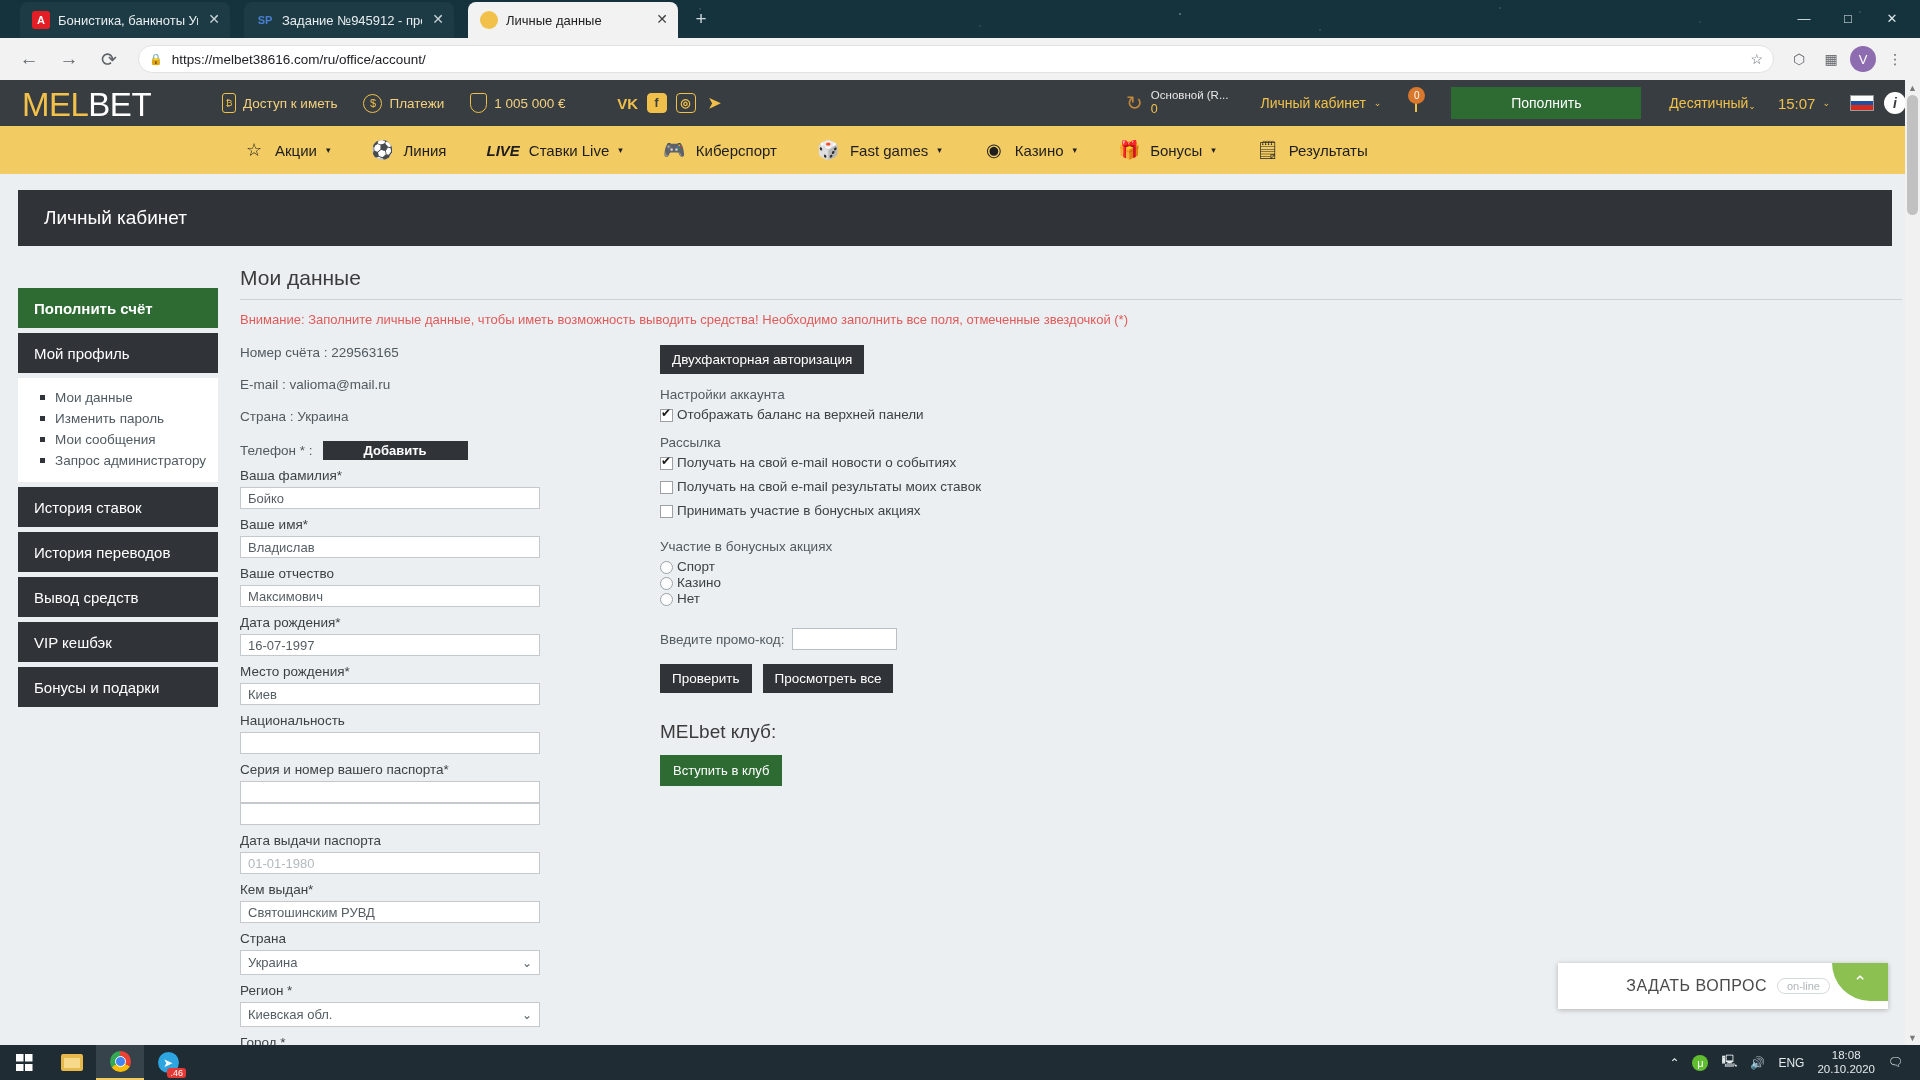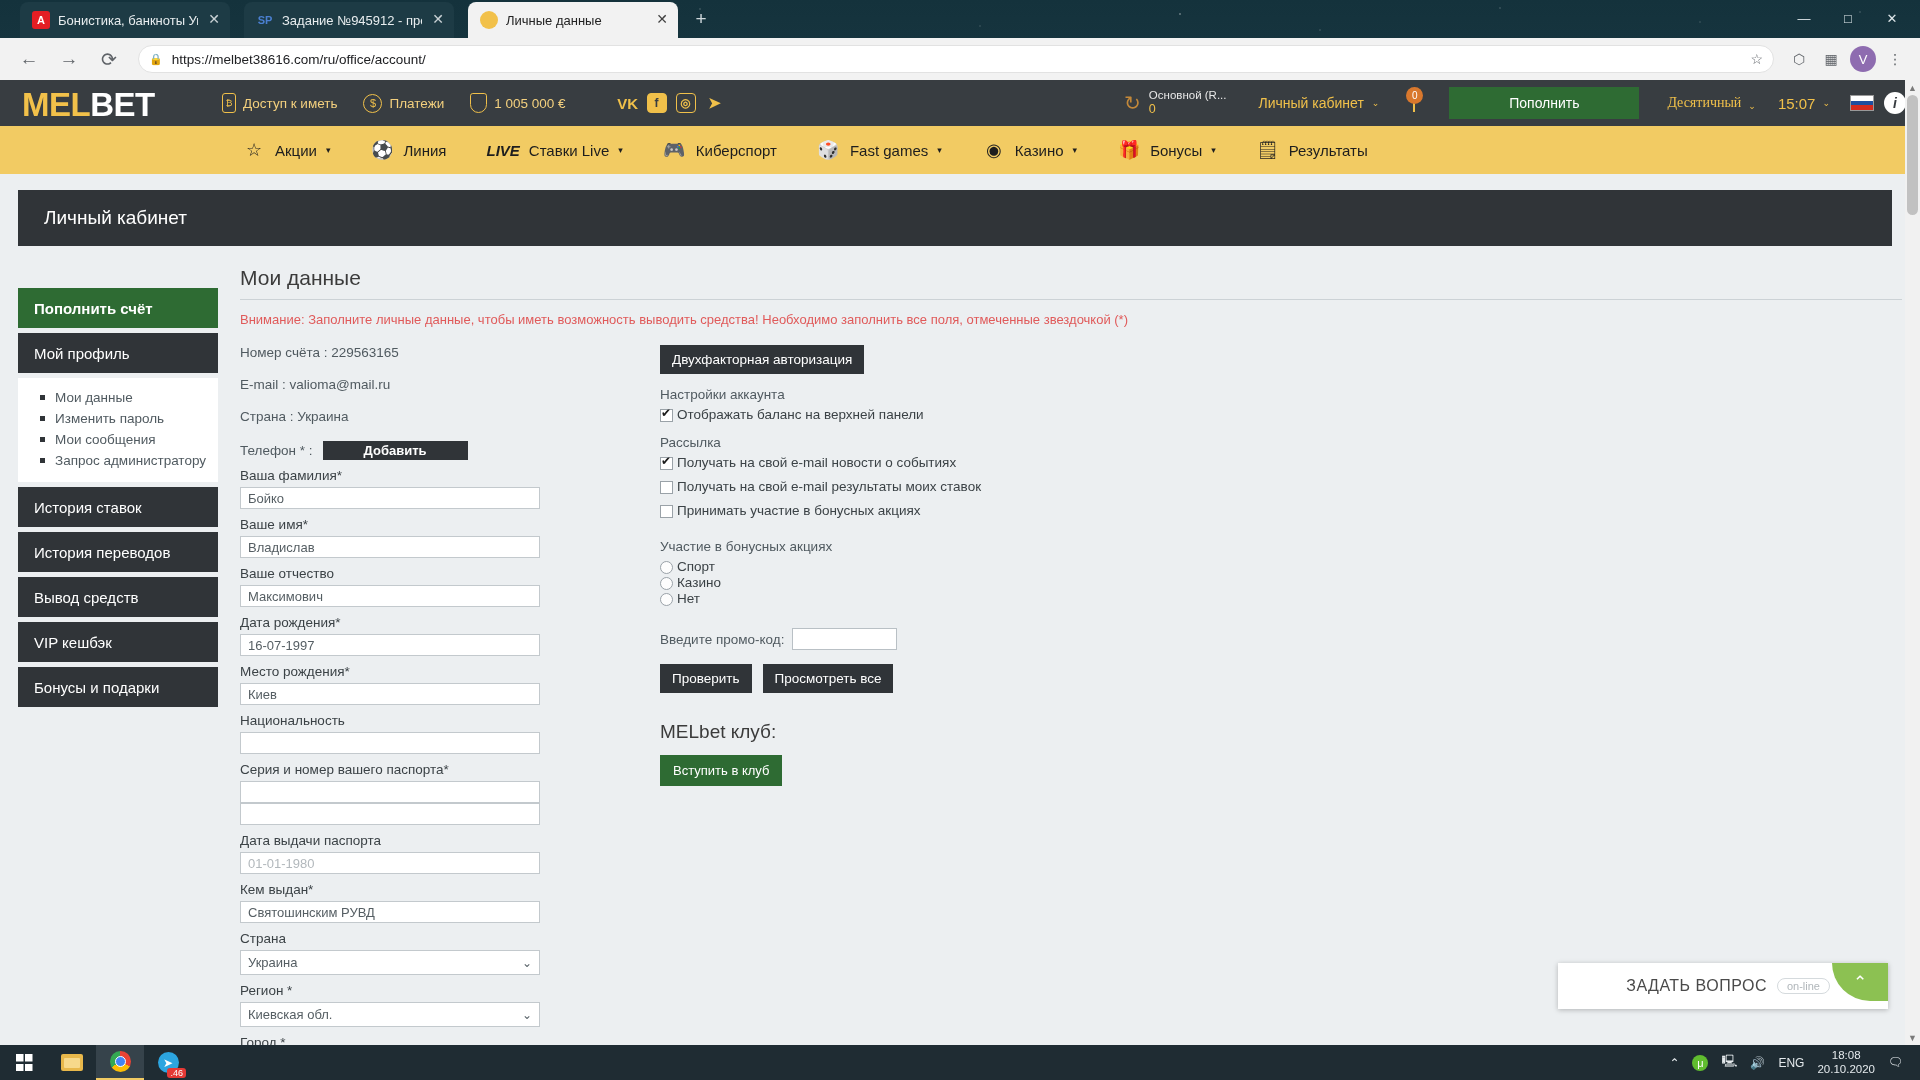--- a/index.html
+++ b/index.html
@@ -75,21 +75,21 @@
                 justify-content:center; }
 
   
   .site { position:absolute; left:0; top:80px; width:1920px; height:965px;
           background:#eceff1; overflow:hidden; }
 
   .site-topbar { position:relative; height:46px; background:#383d41;
                  display:flex; align-items:center; }
   .melbet-logo { position:absolute; left:22px; top:6px; width:165px; height:78px;
                  z-index:20; }
-  .logo-text { font-size:33px; font-weight:bold; color:#fff; letter-spacing:-0.5px;
+  .logo-text { font-size:33px; font-weight:normal; color:#fff; letter-spacing:-0.5px;
                font-family:"Liberation Sans", sans-serif;margin-top:40px; }
   .logo-m { color:#f2c14a; }
 
   .top-links { display:flex; align-items:center; gap:26px; margin-left:222px; }
   .top-link { display:flex; align-items:center; gap:7px; color:#f3d07e;
               font-size:13.5px; }
   .circ-ico { width:19px; height:19px; border-radius:50%; border:1.6px solid #f0c04a;
               color:#f0c04a; font-size:11px; display:flex; align-items:center;
               justify-content:center; }
   .shield-ico { width:17px; height:20px; border:1.6px solid #f0c04a;
@@ -117,22 +117,22 @@
      background:linear-gradient(to bottom right, transparent 47%, #f0c04a 47%, #f0c04a 52%, transparent 52%),
                 linear-gradient(to bottom left, transparent 47%, #f0c04a 47%, #f0c04a 52%, transparent 52%);
      background-size:50% 100%; background-repeat:no-repeat;
      background-position: left top, right top; }
   .badge { position:absolute; top:-7px; right:10px; width:17px; height:17px;
            border-radius:50%; background:#d9782d; color:#fff; font-size:10px;
            display:flex; align-items:center; justify-content:center; }
   .deposit-btn { background:#2e6b33; color:#fff; font-size:14px;
                  width:190px; height:32px; display:flex; align-items:center;
                  justify-content:center; margin:0 16px; }
-  .odds-sel { color:#f0c04a; font-size:14px; display:flex; align-items:flex-end; gap:7px;
-              padding:0 12px;font-family:Liberation Serif, serif; }
+  .odds-sel { color:#f0c04a; font-size:14px; display:flex; align-items:flex-end; 
+              padding:0 12px; }
   .clock { color:#f0c04a; font-size:15px; display:flex; align-items:center; gap:7px;
            padding:0 10px; }
   .flag { width:24px; height:16px; margin:0 10px;
           background:linear-gradient(to bottom, #fff 0 33%, #1e4fa0 33% 66%, #d52b1e 66% 100%);
           border:1px solid #999; }
   .info-ico { width:22px; height:22px; border-radius:50%; background:#fff;
               color:#383d41; font-size:14px; font-weight:bold; font-style:italic;
               display:flex; align-items:center; justify-content:center; margin-right:14px;}
 
   .site-nav { height:48px; background:#f2cb63; display:flex; align-items:center;

